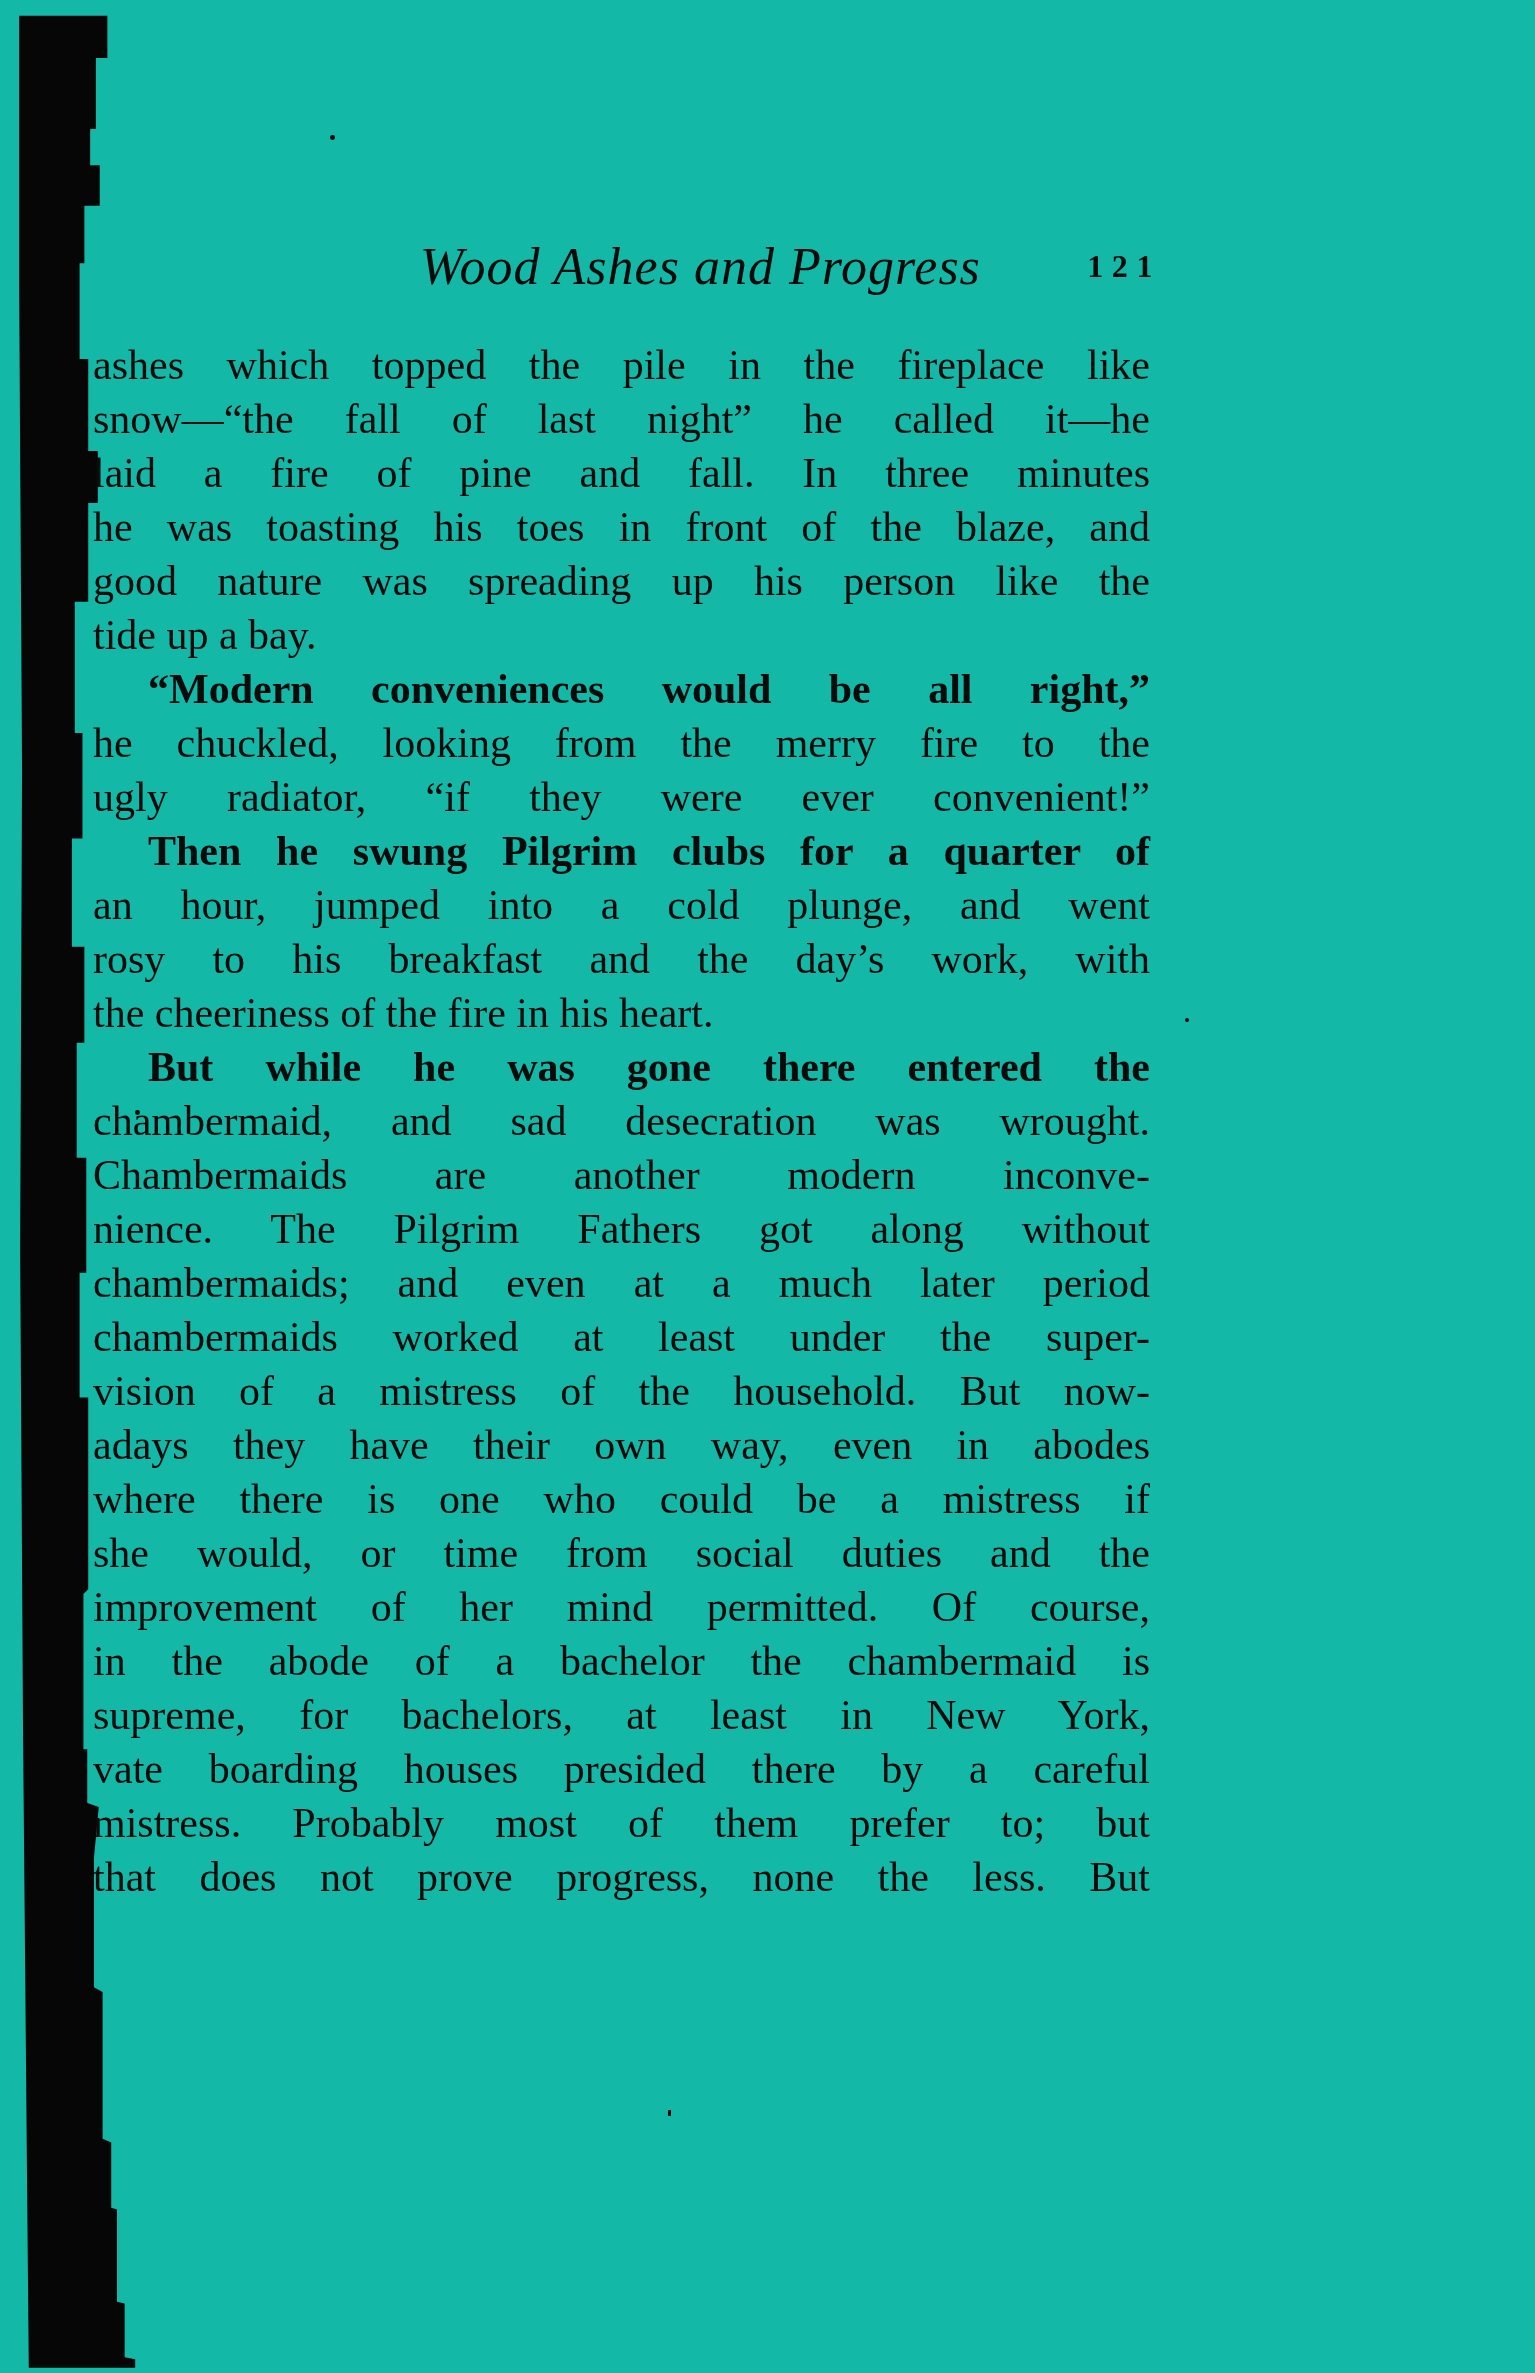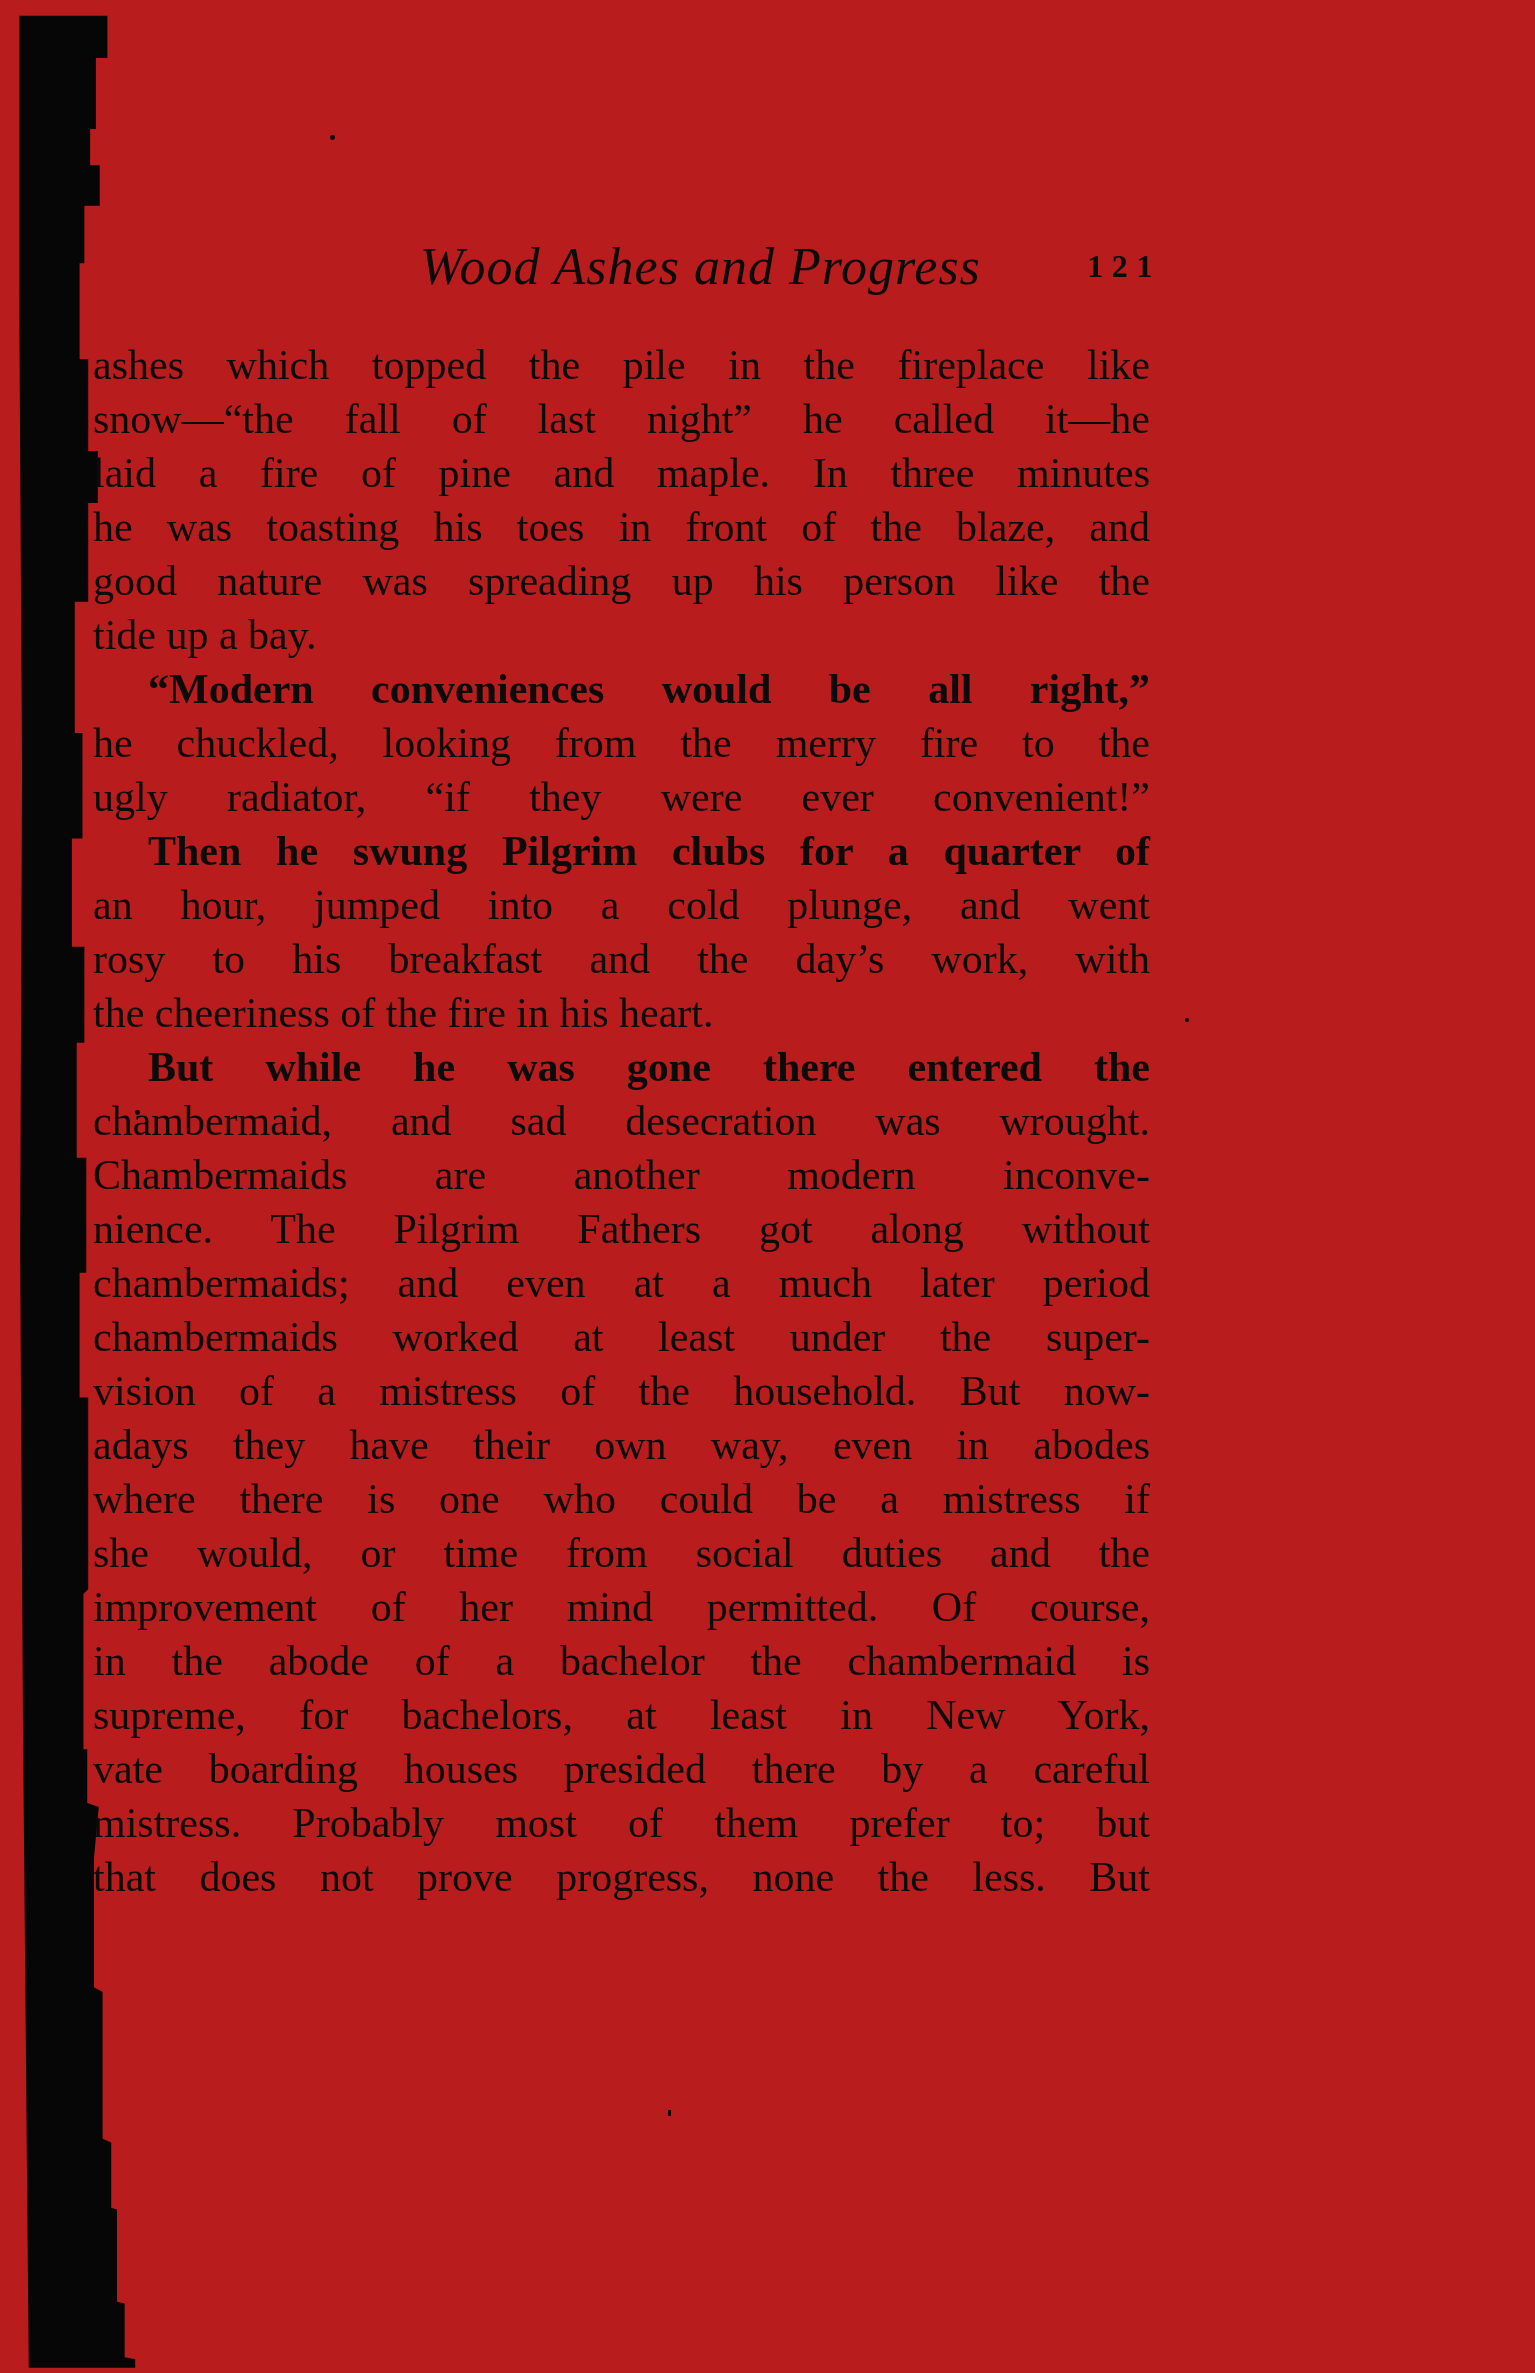--- a/index.html
+++ b/index.html
@@ -1,19 +1,19 @@
 <!DOCTYPE html>
 <html><head>
 <meta charset="utf-8">
 <style>
   html,body{margin:0;padding:0;background:#e8e8e8;}
   .page{
     position:relative;
     width:1535px;height:2374px;
-    background:#b91c1c;
+    background:#14b8a6;
     overflow:hidden;
     font-family:"Liberation Serif", serif;
     color:#0b0b0b;
   }
   .binding{position:absolute;left:0;top:0;width:163px;height:2374px;}
   .running-head{
     position:absolute;left:420px;top:238px;
     font-style:italic;font-size:52px;line-height:1.1;
     letter-spacing:1px;white-space:nowrap;
   }
@@ -57,21 +57,21 @@
 
   <div class="running-head">Wood Ashes and Progress</div>
 
   <div class="folio">121</div>
 
   <div class="textblock">
 
     <div>
       <div class="line">ashes which topped the pile in the fireplace like</div>
       <div class="line">snow—“the fall of last night” he called it—he</div>
-      <div class="line">laid a fire of pine and maple. In three minutes</div>
+      <div class="line">laid a fire of pine and fall. In three minutes</div>
       <div class="line">he was toasting his toes in front of the blaze, and</div>
       <div class="line">good nature was spreading up his person like the</div>
       <div class="line endline">tide up a bay.</div>
     </div>
 
     <div>
       <div class="line indent">“Modern conveniences would be all right,”</div>
       <div class="line">he chuckled, looking from the merry fire to the</div>
       <div class="line">ugly radiator, “if they were ever convenient!”</div>
     </div>

